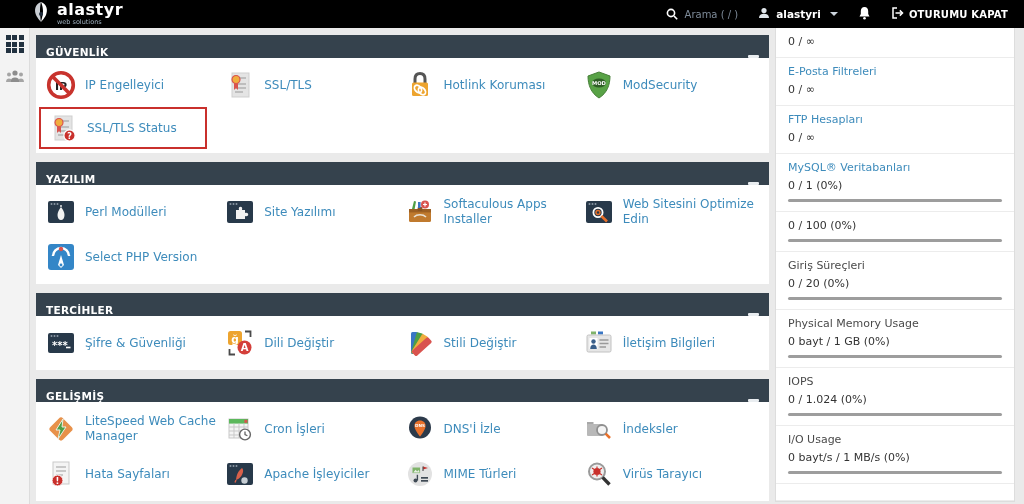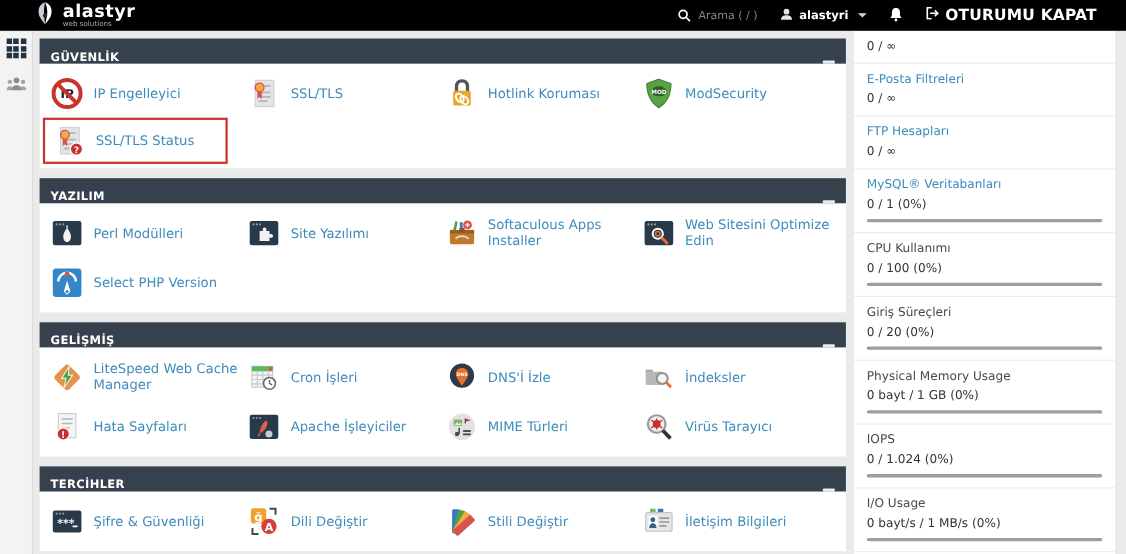--- a/index.html
+++ b/index.html
@@ -11,26 +11,26 @@
 
   
   .topbar {
     position:absolute; top:0; left:0; width:1024px; height:28px;
     background:#000000; color:#fff; display:flex; align-items:center; z-index:10;
   }
   .brand { display:flex; align-items:center; gap:5px; margin-left:30px; cursor:pointer; }
   .brand-text { line-height:1; }
   .brand-name { font-size:16px; font-weight:bold; letter-spacing:.5px; }
   .brand-tag { font-size:6.5px; color:#9fb0bf; margin-top:1px; }
-  .top-right { margin-left:auto; display:flex; align-items:center; gap:20px; padding-right:27px; }
+  .top-right { margin-left:auto; display:flex; align-items:center; gap:20px; padding-right:16px; }
   .searchbox { display:flex; align-items:center; gap:7px; }
   .search-ph { font-size:10px; color:#7e8b99; }
   .usermenu { display:flex; align-items:center; gap:6px; font-size:10.5px; font-weight:bold; }
   .caret { width:0; height:0; border-left:4px solid transparent; border-right:4px solid transparent; border-top:4px solid #cdd5dd; margin-left:3px; }
-  .logout { display:flex; align-items:center; gap:5px; font-size:14px; font-weight:bold; letter-spacing:.2px; }
+  .logout { display:flex; align-items:center; gap:5px; font-size:10px; font-weight:bold; letter-spacing:.2px; }
 
   
   .rail {
     position:absolute; left:0; top:28px; width:30px; height:476px;
     background:#f3f3f3; border-right:1px solid #dcdcdc;
   }
   .rail-item { height:32px; display:flex; align-items:center; justify-content:center; cursor:pointer; }
   .grid-glyph { display:grid; grid-template-columns:repeat(3,5px); grid-template-rows:repeat(3,5px); gap:1.5px; }
   .grid-glyph span { background:#223240; }
 
@@ -269,20 +269,77 @@
             <circle cx="15" cy="7" r="2.2" fill="#d9534f"></circle>
             <path d="M15 13 L18 23 L15 26 L12 23 Z" fill="#fff"></path>
             <circle cx="15" cy="23" r="1.4" fill="#3486c7"></circle>
           </svg>
           <span class="item-label">Select PHP Version</span>
         </div>
       </div>
     </div>
     <div class="section">
       <div class="sec-head">
+        <span>TERCİHLER</span>
+        <span class="collapse-btn"></span>
+      </div>
+      <div class="sec-body">
+        <div class="item">
+          <svg width="30" height="30" viewBox="0 0 30 30">
+            <rect x="2" y="5" width="26" height="20" rx="2" fill="#28394a"></rect>
+            <circle cx="5.5" cy="8" r="1" fill="#8a97a3"></circle>
+            <circle cx="8.5" cy="8" r="1" fill="#8a97a3"></circle>
+            <circle cx="11.5" cy="8" r="1" fill="#8a97a3"></circle>
+            <text x="6" y="20.5" font-size="10" font-weight="bold" fill="#fff" font-family="DejaVu Sans">***</text>
+            <line x1="20" y1="19.5" x2="24.5" y2="19.5" stroke="#fff" stroke-width="1.6"></line>
+          </svg>
+          <span class="item-label">Şifre &amp; Güvenliği</span>
+        </div>
+        <div class="item">
+          <svg width="30" height="30" viewBox="0 0 30 30">
+            <rect x="3" y="3" width="14" height="14" rx="2.5" fill="#eda42f"></rect>
+            <text x="10" y="14.5" font-size="10.5" font-weight="bold" fill="#fff" text-anchor="middle" font-family="DejaVu Sans">ğ</text>
+            <circle cx="19.5" cy="19.5" r="7" fill="#d43f3a"></circle>
+            <text x="19.5" y="23.3" font-size="10" font-weight="bold" fill="#fff" text-anchor="middle" font-family="DejaVu Sans">A</text>
+            <path d="M20 3.5 L25.5 3.5 L25.5 9" fill="none" stroke="#4a4a4a" stroke-width="1.8"></path>
+            <path d="M10 26.5 L4.5 26.5 L4.5 21" fill="none" stroke="#4a4a4a" stroke-width="1.8"></path>
+          </svg>
+          <span class="item-label">Dili Değiştir</span>
+        </div>
+        <div class="item">
+          <svg width="30" height="30" viewBox="0 0 30 30">
+            <g>
+              <rect x="6" y="4" width="7" height="22" rx="1.5" fill="#3a76c4"></rect>
+              <rect x="6" y="4" width="7" height="22" rx="1.5" fill="#4f9f45" transform="rotate(16 9 25)"></rect>
+              <rect x="6" y="4" width="7" height="22" rx="1.5" fill="#f0ad3e" transform="rotate(32 9 25)"></rect>
+              <rect x="6" y="4" width="7" height="22" rx="1.5" fill="#d9534f" transform="rotate(48 9 25)"></rect>
+            </g>
+          </svg>
+          <span class="item-label">Stili Değiştir</span>
+        </div>
+        <div class="item">
+          <svg width="30" height="30" viewBox="0 0 30 30">
+            <rect x="7" y="3.5" width="5" height="3" fill="#7fb36a"></rect>
+            <rect x="14" y="3.5" width="5" height="3" fill="#3a76c4"></rect>
+            <rect x="3" y="7" width="24" height="17" rx="1.5" fill="#e6e6e6" stroke="#c2c2c2"></rect>
+            <rect x="5.5" y="10" width="8" height="11" fill="#fff"></rect>
+            <circle cx="9.5" cy="13.5" r="2.2" fill="#3a5f8a"></circle>
+            <path d="M6.2 21 C6.2 17.8 8 16.6 9.5 16.6 C11 16.6 12.8 17.8 12.8 21 Z" fill="#3a5f8a"></path>
+            <g stroke="#9a9a9a" stroke-width="1.5">
+              <line x1="15.5" y1="12" x2="24.5" y2="12"></line>
+              <line x1="15.5" y1="15.5" x2="24.5" y2="15.5"></line>
+              <line x1="15.5" y1="19" x2="22" y2="19"></line>
+            </g>
+          </svg>
+          <span class="item-label">İletişim Bilgileri</span>
+        </div>
+      </div>
+    </div>
+    <div class="section">
+      <div class="sec-head">
         <span>GELİŞMİŞ</span>
         <span class="collapse-btn"></span>
       </div>
       <div class="sec-body">
         <div class="item">
           <svg width="30" height="30" viewBox="0 0 30 30">
             <rect x="6" y="6" width="18" height="18" rx="3" fill="#e8914a" transform="rotate(45 15 15)"></rect>
             <path d="M17 5 L10 16 L14 16 L12 25 L20 13 L16 13 Z" fill="#4f9f45" stroke="#e9f2e6" stroke-width="1"></path>
           </svg>
           <span class="item-label">LiteSpeed Web Cache Manager</span>
@@ -373,77 +430,20 @@
               <line x1="18" y1="16" x2="15" y2="14"></line>
               <line x1="13" y1="7.5" x2="13" y2="9"></line>
               <line x1="13" y1="16" x2="13" y2="17.5"></line>
             </g>
             <line x1="18.6" y1="18.4" x2="25.5" y2="25.5" stroke="#333" stroke-width="3.4"></line>
           </svg>
           <span class="item-label">Virüs Tarayıcı</span>
         </div>
       </div>
     </div>
-    <div class="section">
-      <div class="sec-head">
-        <span>TERCİHLER</span>
-        <span class="collapse-btn"></span>
-      </div>
-      <div class="sec-body">
-        <div class="item">
-          <svg width="30" height="30" viewBox="0 0 30 30">
-            <rect x="2" y="5" width="26" height="20" rx="2" fill="#28394a"></rect>
-            <circle cx="5.5" cy="8" r="1" fill="#8a97a3"></circle>
-            <circle cx="8.5" cy="8" r="1" fill="#8a97a3"></circle>
-            <circle cx="11.5" cy="8" r="1" fill="#8a97a3"></circle>
-            <text x="6" y="20.5" font-size="10" font-weight="bold" fill="#fff" font-family="DejaVu Sans">***</text>
-            <line x1="20" y1="19.5" x2="24.5" y2="19.5" stroke="#fff" stroke-width="1.6"></line>
-          </svg>
-          <span class="item-label">Şifre &amp; Güvenliği</span>
-        </div>
-        <div class="item">
-          <svg width="30" height="30" viewBox="0 0 30 30">
-            <rect x="3" y="3" width="14" height="14" rx="2.5" fill="#eda42f"></rect>
-            <text x="10" y="14.5" font-size="10.5" font-weight="bold" fill="#fff" text-anchor="middle" font-family="DejaVu Sans">ğ</text>
-            <circle cx="19.5" cy="19.5" r="7" fill="#d43f3a"></circle>
-            <text x="19.5" y="23.3" font-size="10" font-weight="bold" fill="#fff" text-anchor="middle" font-family="DejaVu Sans">A</text>
-            <path d="M20 3.5 L25.5 3.5 L25.5 9" fill="none" stroke="#4a4a4a" stroke-width="1.8"></path>
-            <path d="M10 26.5 L4.5 26.5 L4.5 21" fill="none" stroke="#4a4a4a" stroke-width="1.8"></path>
-          </svg>
-          <span class="item-label">Dili Değiştir</span>
-        </div>
-        <div class="item">
-          <svg width="30" height="30" viewBox="0 0 30 30">
-            <g>
-              <rect x="6" y="4" width="7" height="22" rx="1.5" fill="#3a76c4"></rect>
-              <rect x="6" y="4" width="7" height="22" rx="1.5" fill="#4f9f45" transform="rotate(16 9 25)"></rect>
-              <rect x="6" y="4" width="7" height="22" rx="1.5" fill="#f0ad3e" transform="rotate(32 9 25)"></rect>
-              <rect x="6" y="4" width="7" height="22" rx="1.5" fill="#d9534f" transform="rotate(48 9 25)"></rect>
-            </g>
-          </svg>
-          <span class="item-label">Stili Değiştir</span>
-        </div>
-        <div class="item">
-          <svg width="30" height="30" viewBox="0 0 30 30">
-            <rect x="7" y="3.5" width="5" height="3" fill="#7fb36a"></rect>
-            <rect x="14" y="3.5" width="5" height="3" fill="#3a76c4"></rect>
-            <rect x="3" y="7" width="24" height="17" rx="1.5" fill="#e6e6e6" stroke="#c2c2c2"></rect>
-            <rect x="5.5" y="10" width="8" height="11" fill="#fff"></rect>
-            <circle cx="9.5" cy="13.5" r="2.2" fill="#3a5f8a"></circle>
-            <path d="M6.2 21 C6.2 17.8 8 16.6 9.5 16.6 C11 16.6 12.8 17.8 12.8 21 Z" fill="#3a5f8a"></path>
-            <g stroke="#9a9a9a" stroke-width="1.5">
-              <line x1="15.5" y1="12" x2="24.5" y2="12"></line>
-              <line x1="15.5" y1="15.5" x2="24.5" y2="15.5"></line>
-              <line x1="15.5" y1="19" x2="22" y2="19"></line>
-            </g>
-          </svg>
-          <span class="item-label">İletişim Bilgileri</span>
-        </div>
-      </div>
-    </div>
   </div>
 
 <div class="stats" id="stats">
     <div class="stat">
       <div class="stat-value">0 / ∞</div>
     </div>
     <div class="stat">
       <div class="stat-label link">E-Posta Filtreleri</div>
       <div class="stat-value">0 / ∞</div>
     </div>
@@ -452,21 +452,20 @@
       <div class="stat-value">0 / ∞</div>
     </div>
     <div class="stat">
       <div class="stat-label link">MySQL® Veritabanları</div>
       <div class="stat-value">0 / 1   (0%)</div>
       <div class="stat-bar">
         <div class="stat-bar-fill" style="width: 0%;"></div>
       </div>
     </div>
     <div class="stat">
-      <div class="stat-label">CPU Kullanımı</div>
       <div class="stat-value">0 / 100   (0%)</div>
       <div class="stat-bar">
         <div class="stat-bar-fill" style="width: 0%;"></div>
       </div>
     </div>
     <div class="stat">
       <div class="stat-label">Giriş Süreçleri</div>
       <div class="stat-value">0 / 20   (0%)</div>
       <div class="stat-bar">
         <div class="stat-bar-fill" style="width: 0%;"></div>

